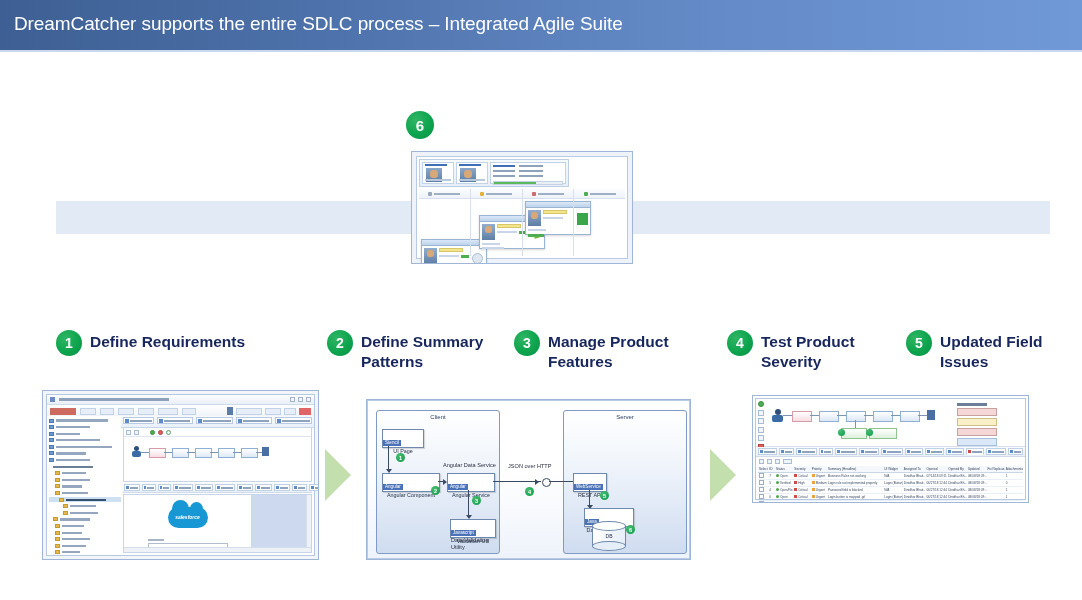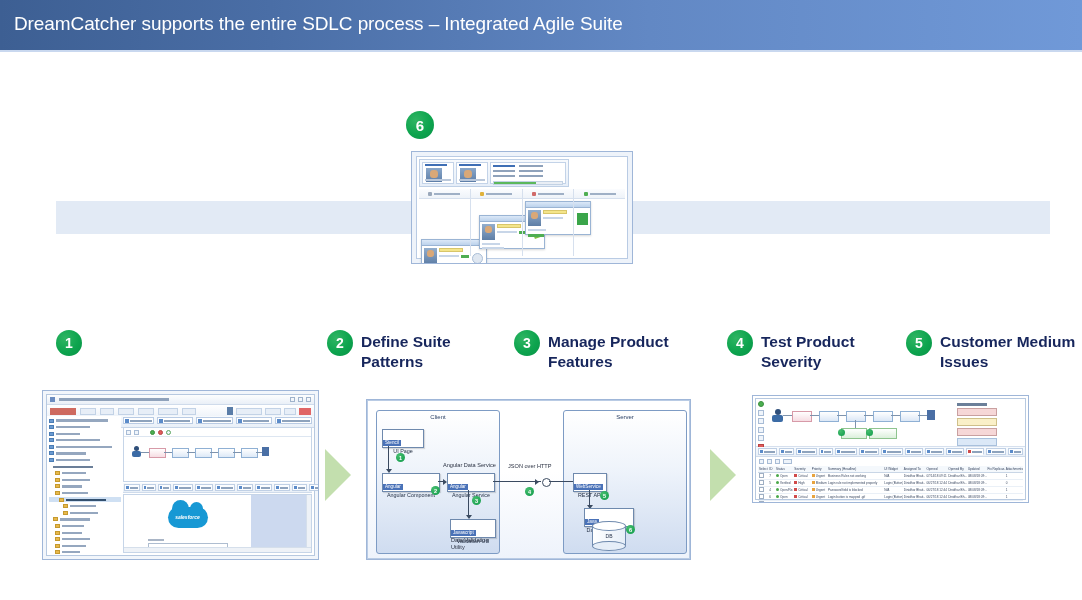--- a/index.html
+++ b/index.html
@@ -402,43 +402,44 @@
           <span class="kan-dot" style="background:#4fae52;"></span>
           <span class="kan-txt"></span>
         </div>
       </div>
     </div>
   </div>
 </div>
 
 <div class="step" style="left:56px;top:330px;">
   <div class="badge">1</div>
+  <div class="step-label">Define Requirements</div>
 </div>
 
 <div class="step" style="left:327px;top:330px;">
   <div class="badge">2</div>
-  <div class="step-label">Define Suite
+  <div class="step-label">Define Summary
 Patterns</div>
 </div>
 
 <div class="step" style="left:514px;top:330px;">
   <div class="badge">3</div>
   <div class="step-label">Manage Product
 Features</div>
 </div>
 
 <div class="step" style="left:727px;top:330px;">
   <div class="badge">4</div>
   <div class="step-label">Test Product
 Severity</div>
 </div>
 
 <div class="step" style="left:906px;top:330px;">
   <div class="badge">5</div>
-  <div class="step-label">Customer Medium
+  <div class="step-label">Updated Field
 Issues</div>
 </div>
 
 <div class="arrow" style="left:325px;top:449px;"></div>
 <div class="arrow" style="left:710px;top:449px;"></div>
 
 <div class="thumb" id="t1">
   <div class="win">
 
     <div class="titlebar">

